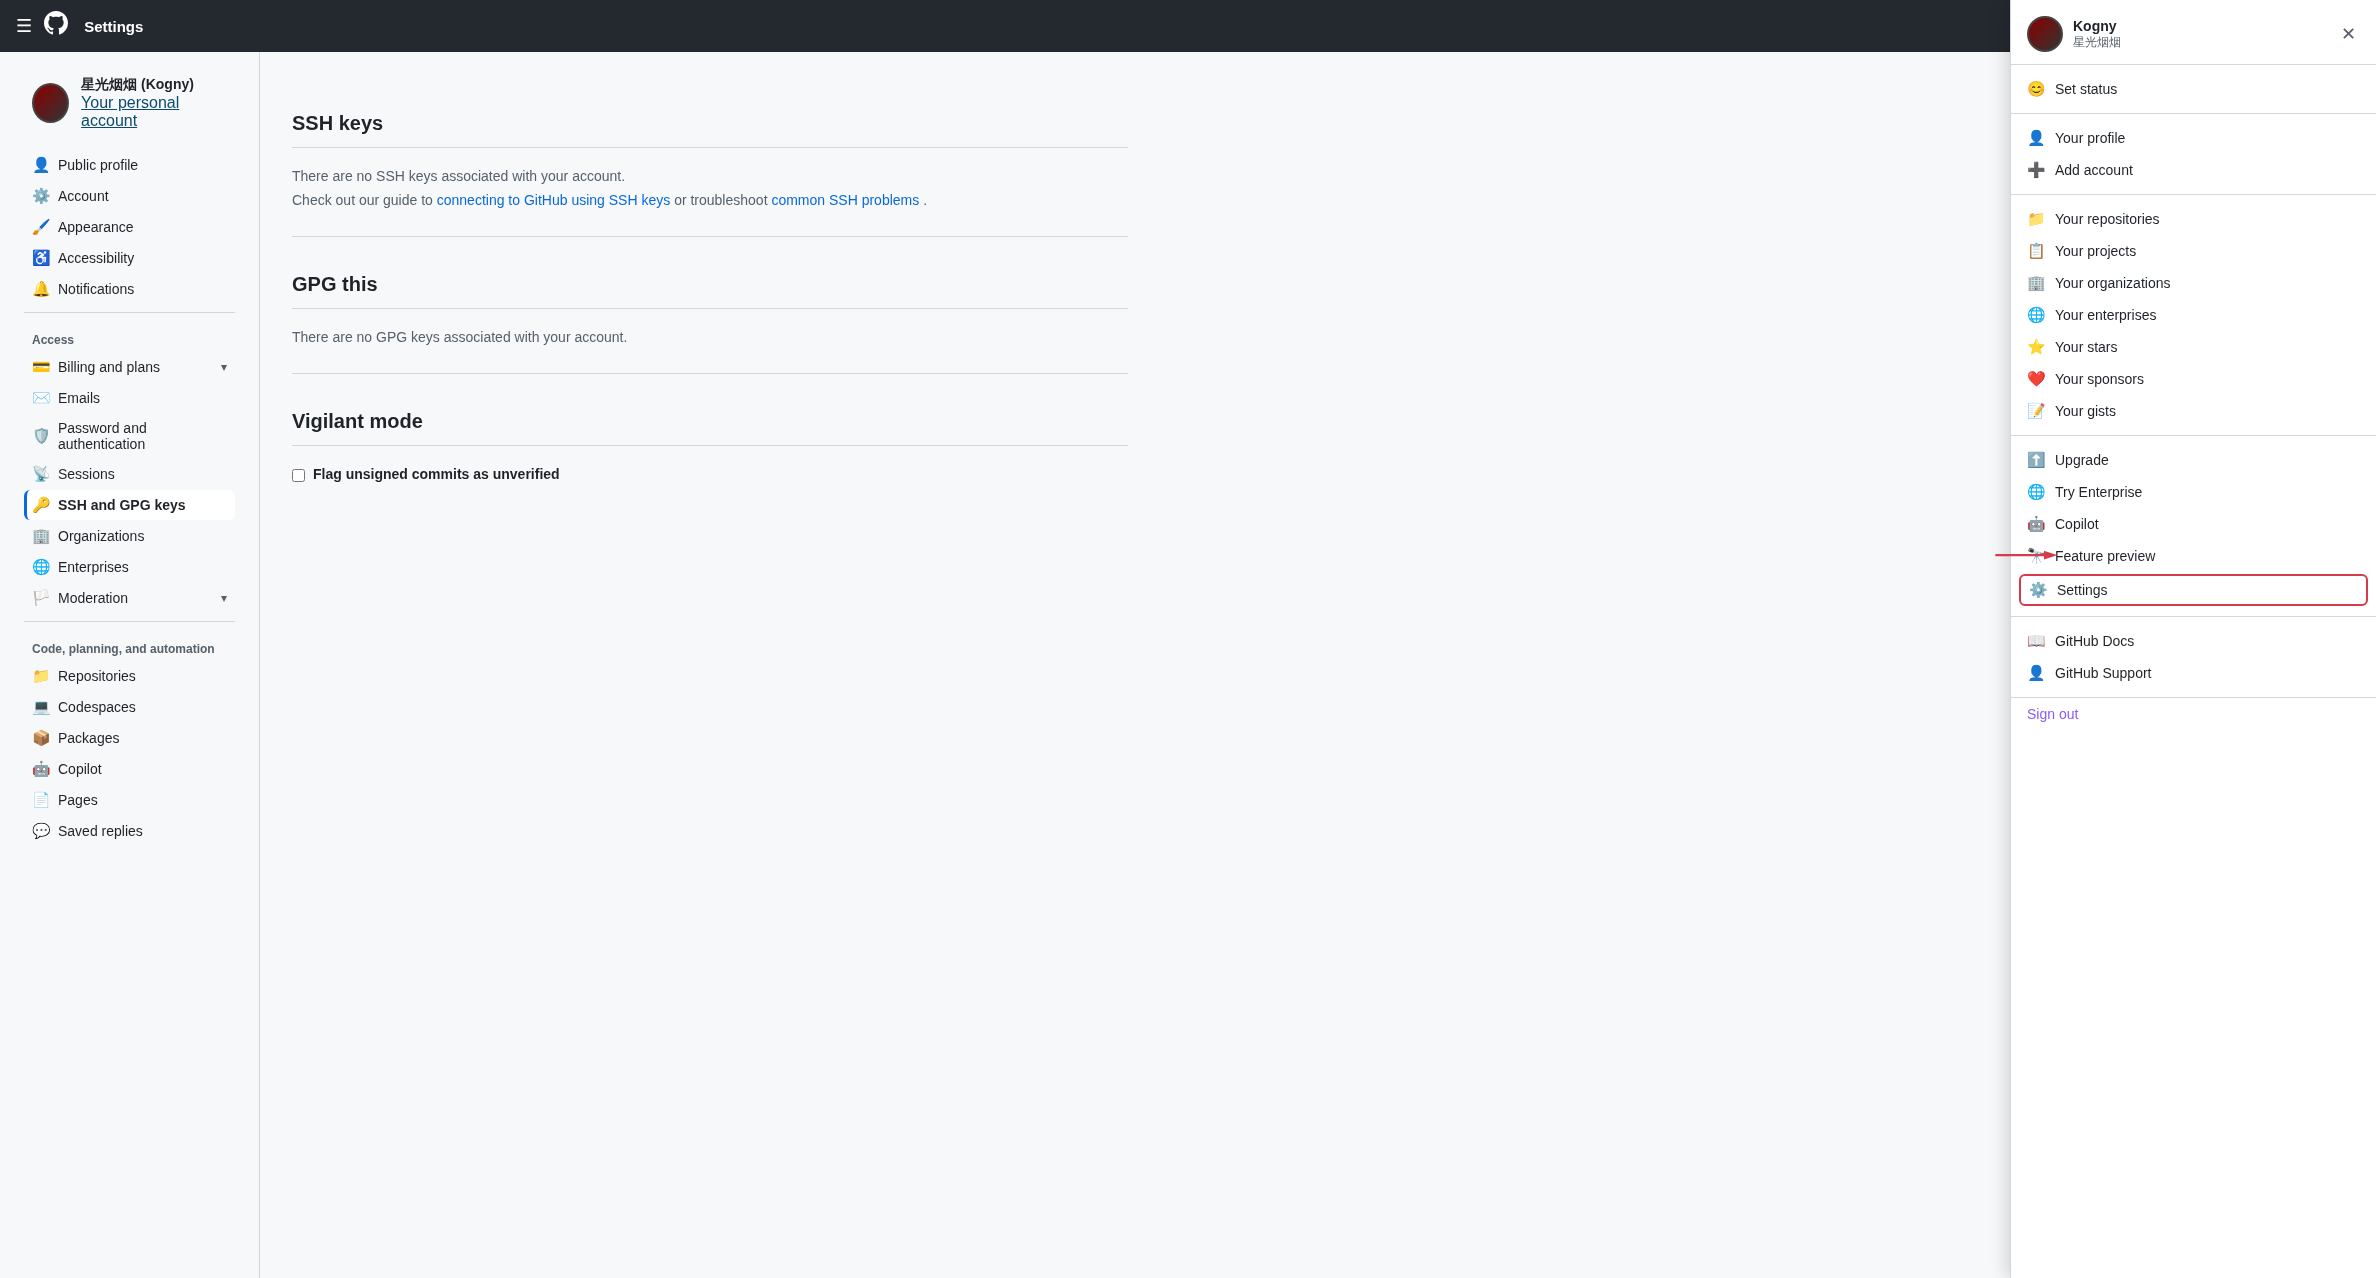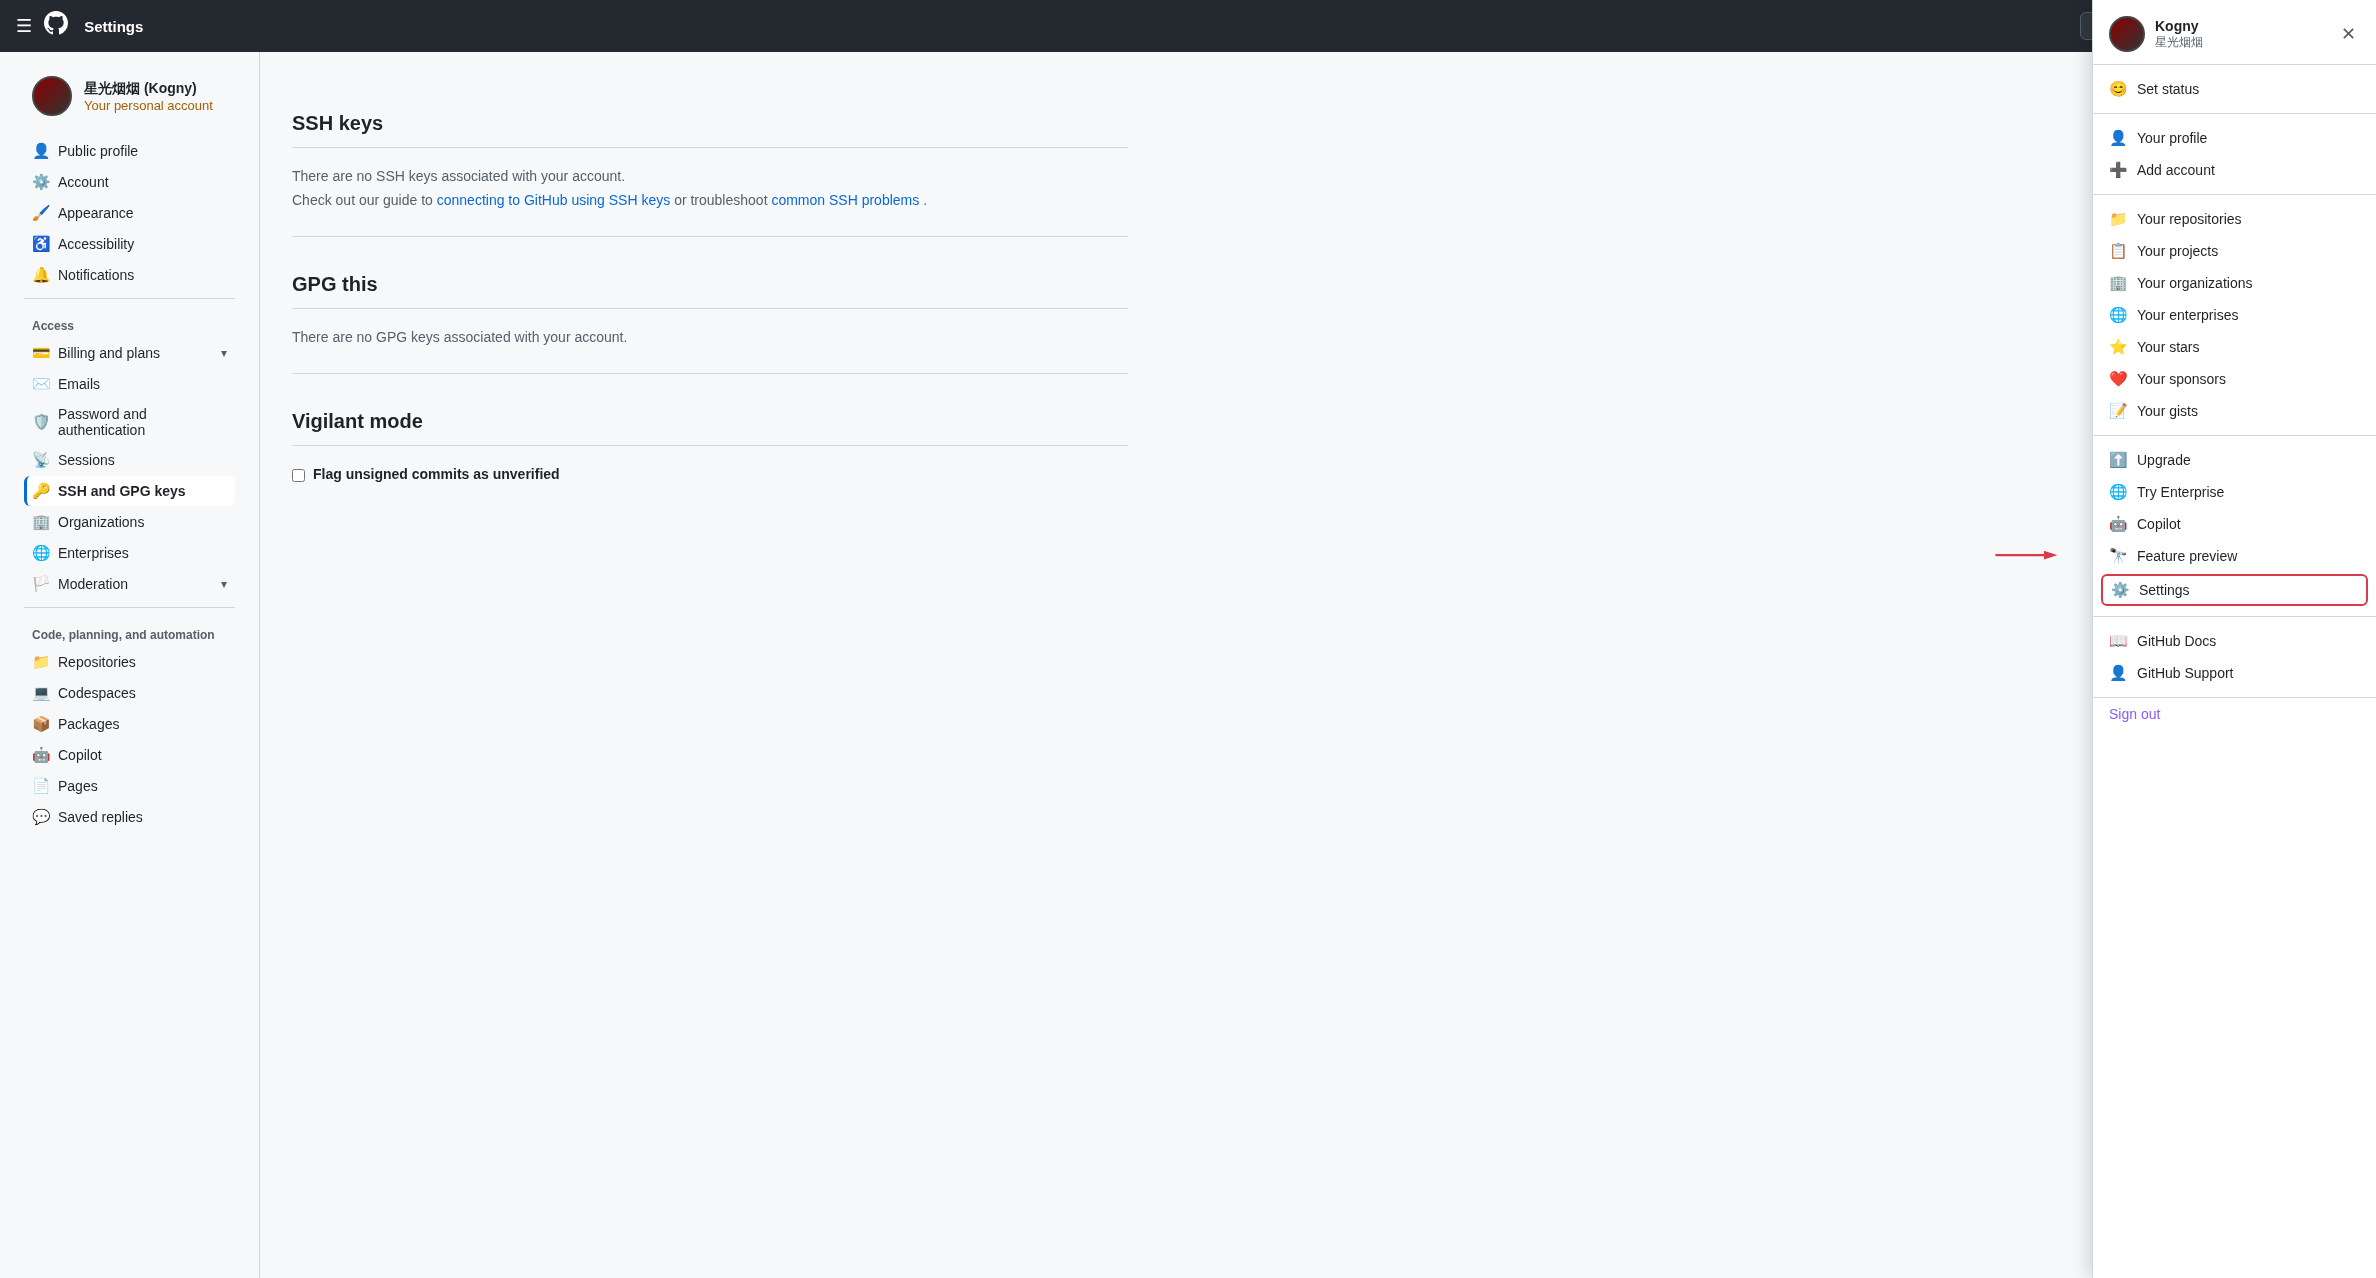--- a/index.html
+++ b/index.html
@@ -25,21 +25,21 @@
     .layout { display: flex; margin-top: 52px; min-height: calc(100vh - 52px); }
 
     
     .sidebar {
       width: 260px; min-width: 260px; background: #f6f8fa; padding: 24px 24px;
       border-right: 1px solid #d0d7de; overflow-y: auto;
     }
     .user-info { display: flex; align-items: center; gap: 12px; margin-bottom: 20px; padding: 0 8px; }
     .avatar-placeholder { width: 40px; height: 40px; border-radius: 50%; background: linear-gradient(135deg, #8b0000, #333); border: 2px solid #444; }
     .user-name { font-weight: 600; font-size: 14px; }
-    .user-sub { font-size: 13px; color: #a16207; }
+    .user-sub { font-size: 16px; color: #0c4a6e; text-decoration: underline; }
 
     .sidebar-nav { list-style: none; }
     .sidebar-nav li { margin: 1px 0; }
     .sidebar-nav a {
       display: flex; align-items: center; gap: 8px; padding: 6px 8px;
       border-radius: 6px; color: #1f2328; text-decoration: none; font-size: 14px;
       cursor: pointer;
     }
     .sidebar-nav a.active { background: #fff; font-weight: 600; border-left: 3px solid #0969da; padding-left: 5px; }
     .sidebar-nav .icon { font-size: 15px; color: #57606a; width: 18px; text-align: center; }
@@ -60,21 +60,21 @@
     .separator { border: none; border-top: 1px solid #d0d7de; margin: 24px 0; }
 
     .checkbox-row { display: flex; align-items: center; gap: 8px; }
     .checkbox-row input[type=checkbox] { margin-top: 2px; }
     .checkbox-label { font-weight: 600; font-size: 14px; }
     .checkbox-desc { font-size: 13px; color: #57606a; margin-top: 4px; }
     .checkbox-desc a { color: #0969da; text-decoration: none; }
 
     
     .dropdown-overlay {
-      position: fixed; top: 0; right: 0; bottom: 0; width: 284px;
+      position: fixed; top: 0; right: 0; bottom: 0; width: 366px;
       background: #fff; border-left: 1px solid #d0d7de; z-index: 200;
       box-shadow: -4px 0 16px rgba(0,0,0,0.15);
       overflow-y: auto;
     }
     .dropdown-header {
       display: flex; align-items: center; gap: 10px; padding: 16px 16px 12px;
       border-bottom: 1px solid #d0d7de;
     }
     .dropdown-avatar { width: 36px; height: 36px; border-radius: 50%; background: linear-gradient(135deg, #8b0000, #333); border: 2px solid #444; flex-shrink: 0; }
     .dropdown-username { font-weight: 600; font-size: 14px; }

